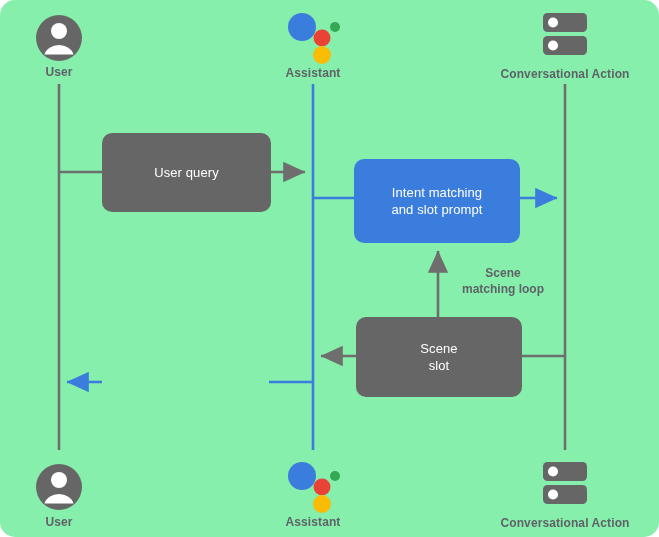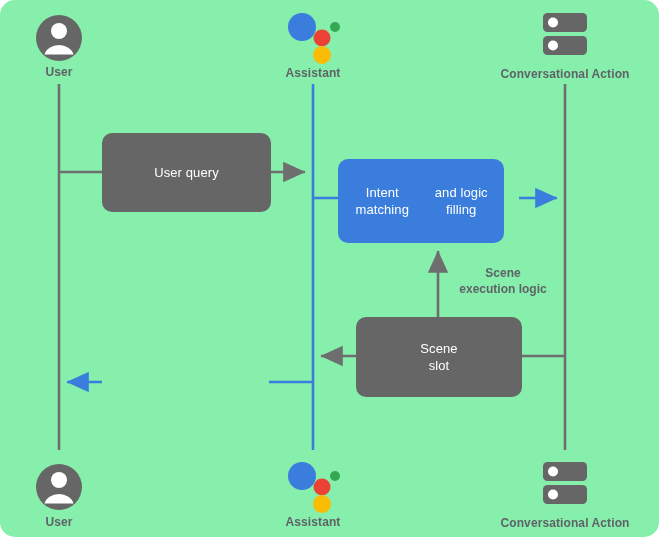--- a/index.html
+++ b/index.html
@@ -167,29 +167,29 @@
   <div class="actor-label" style="left:565px; top:67px;">Conversational Action</div>
 
   <div class="actor-label" style="left:59px; top:515px;">User</div>
   <div class="actor-label" style="left:313px; top:515px; color:#5f6368;">Assistant</div>
   <div class="actor-label" style="left:565px; top:516px;">Conversational Action</div>
 
   <div class="node-box" style="left:102px; top:133px; width:169px; height:79px; background:#666666;">
     <span>User query</span>
   </div>
 
-  <div class="node-box" style="left:338px; top:159px; width:166px; height:84px; background:#3b7ddd; flex-direction:row;">
+  <div class="node-box" style="left:354px; top:159px; width:166px; height:84px; background:#3b7ddd; flex-direction:column;">
     <span>Intent matching</span>
-    <span>and logic filling</span>
+    <span>and slot prompt</span>
   </div>
 
   <div class="node-box" style="left:356px; top:317px; width:166px; height:80px; background:#666666; flex-direction:column;">
     <span>Scene</span>
     <span>slot</span>
   </div>
 
 
   <div class="loop-label" style="left:503px; top:265px;">
     <div>Scene</div>
-    <div>execution logic</div>
+    <div>matching loop</div>
   </div>
 
 </div>
 
 </body></html>

